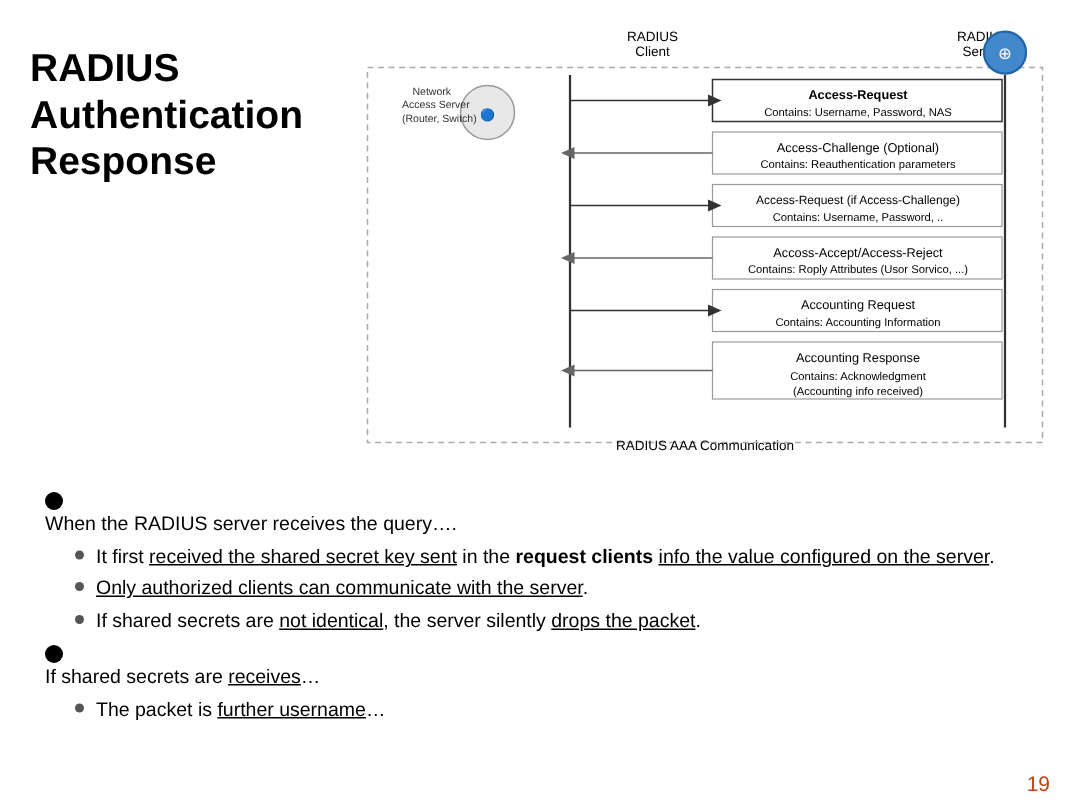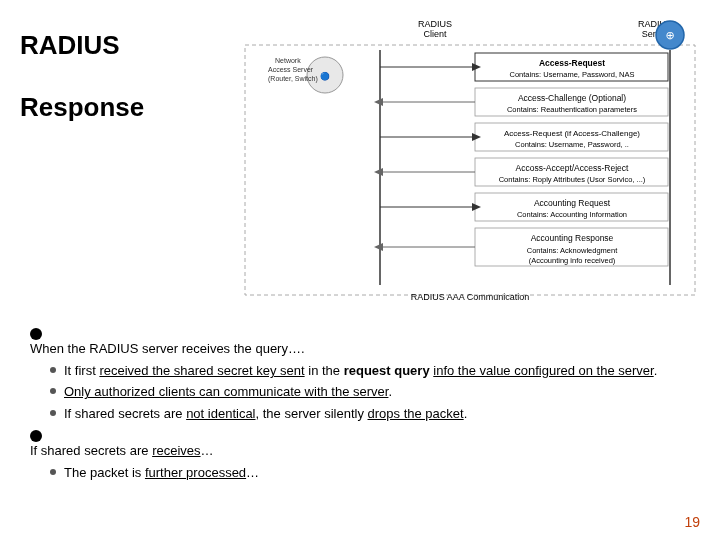--- a/index.html
+++ b/index.html
@@ -117,21 +117,21 @@
 </head>
 <body>
 
 <div class="slide">
 
   <div class="top-section">
 
     <div class="title-area">
       <div class="title-text">
         <span>RADIUS</span><br>
-        <br>
+        <span>Authentication</span><br>
         <span>Response</span>
       </div>
     </div>
 
     <div class="diagram-area">
       <svg class="diagram-svg" viewBox="0 0 460 300" xmlns="http://www.w3.org/2000/svg">
 
         <rect x="5" y="30" width="450" height="250" fill="none" stroke="#aaa" stroke-width="1" stroke-dasharray="4,3"></rect>
 
         <text x="195" y="12" font-size="9" text-anchor="middle" font-family="Arial">RADIUS</text>
@@ -203,21 +203,21 @@
     <div class="bullet-main">
       <div class="bullet-dot-large"></div>
       <div class="bullet-text">
         When the RADIUS server receives the query….
       </div>
     </div>
     <div class="bullet-sub-list">
       <div class="bullet-sub">
         <div class="bullet-dot-small"></div>
         <div class="bullet-text">
-          It first <span class="underline">received the shared secret key sent</span> in the <span class="bold">request query</span> <span class="underline">info the value configured on the server</span>.
+          It first <span class="underline">received the shared secret key sent</span> in the <span class="bold">request clients</span> <span class="underline">info the value configured on the server</span>.
         </div>
       </div>
       <div class="bullet-sub">
         <div class="bullet-dot-small"></div>
         <div class="bullet-text">
           <span class="underline">Only authorized clients can communicate with the server</span>.
         </div>
       </div>
       <div class="bullet-sub">
         <div class="bullet-dot-small"></div>
@@ -230,21 +230,21 @@
     <div class="bullet-main">
       <div class="bullet-dot-large"></div>
       <div class="bullet-text">
         If shared secrets are <span class="underline">receives</span>…
       </div>
     </div>
     <div class="bullet-sub-list">
       <div class="bullet-sub">
         <div class="bullet-dot-small"></div>
         <div class="bullet-text">
-          The packet is <span class="underline">further processed</span>…
+          The packet is <span class="underline">further username</span>…
         </div>
       </div>
     </div>
   </div>
 
   <div class="slide-number">19</div>
 
 </div>
 
 </body></html>

